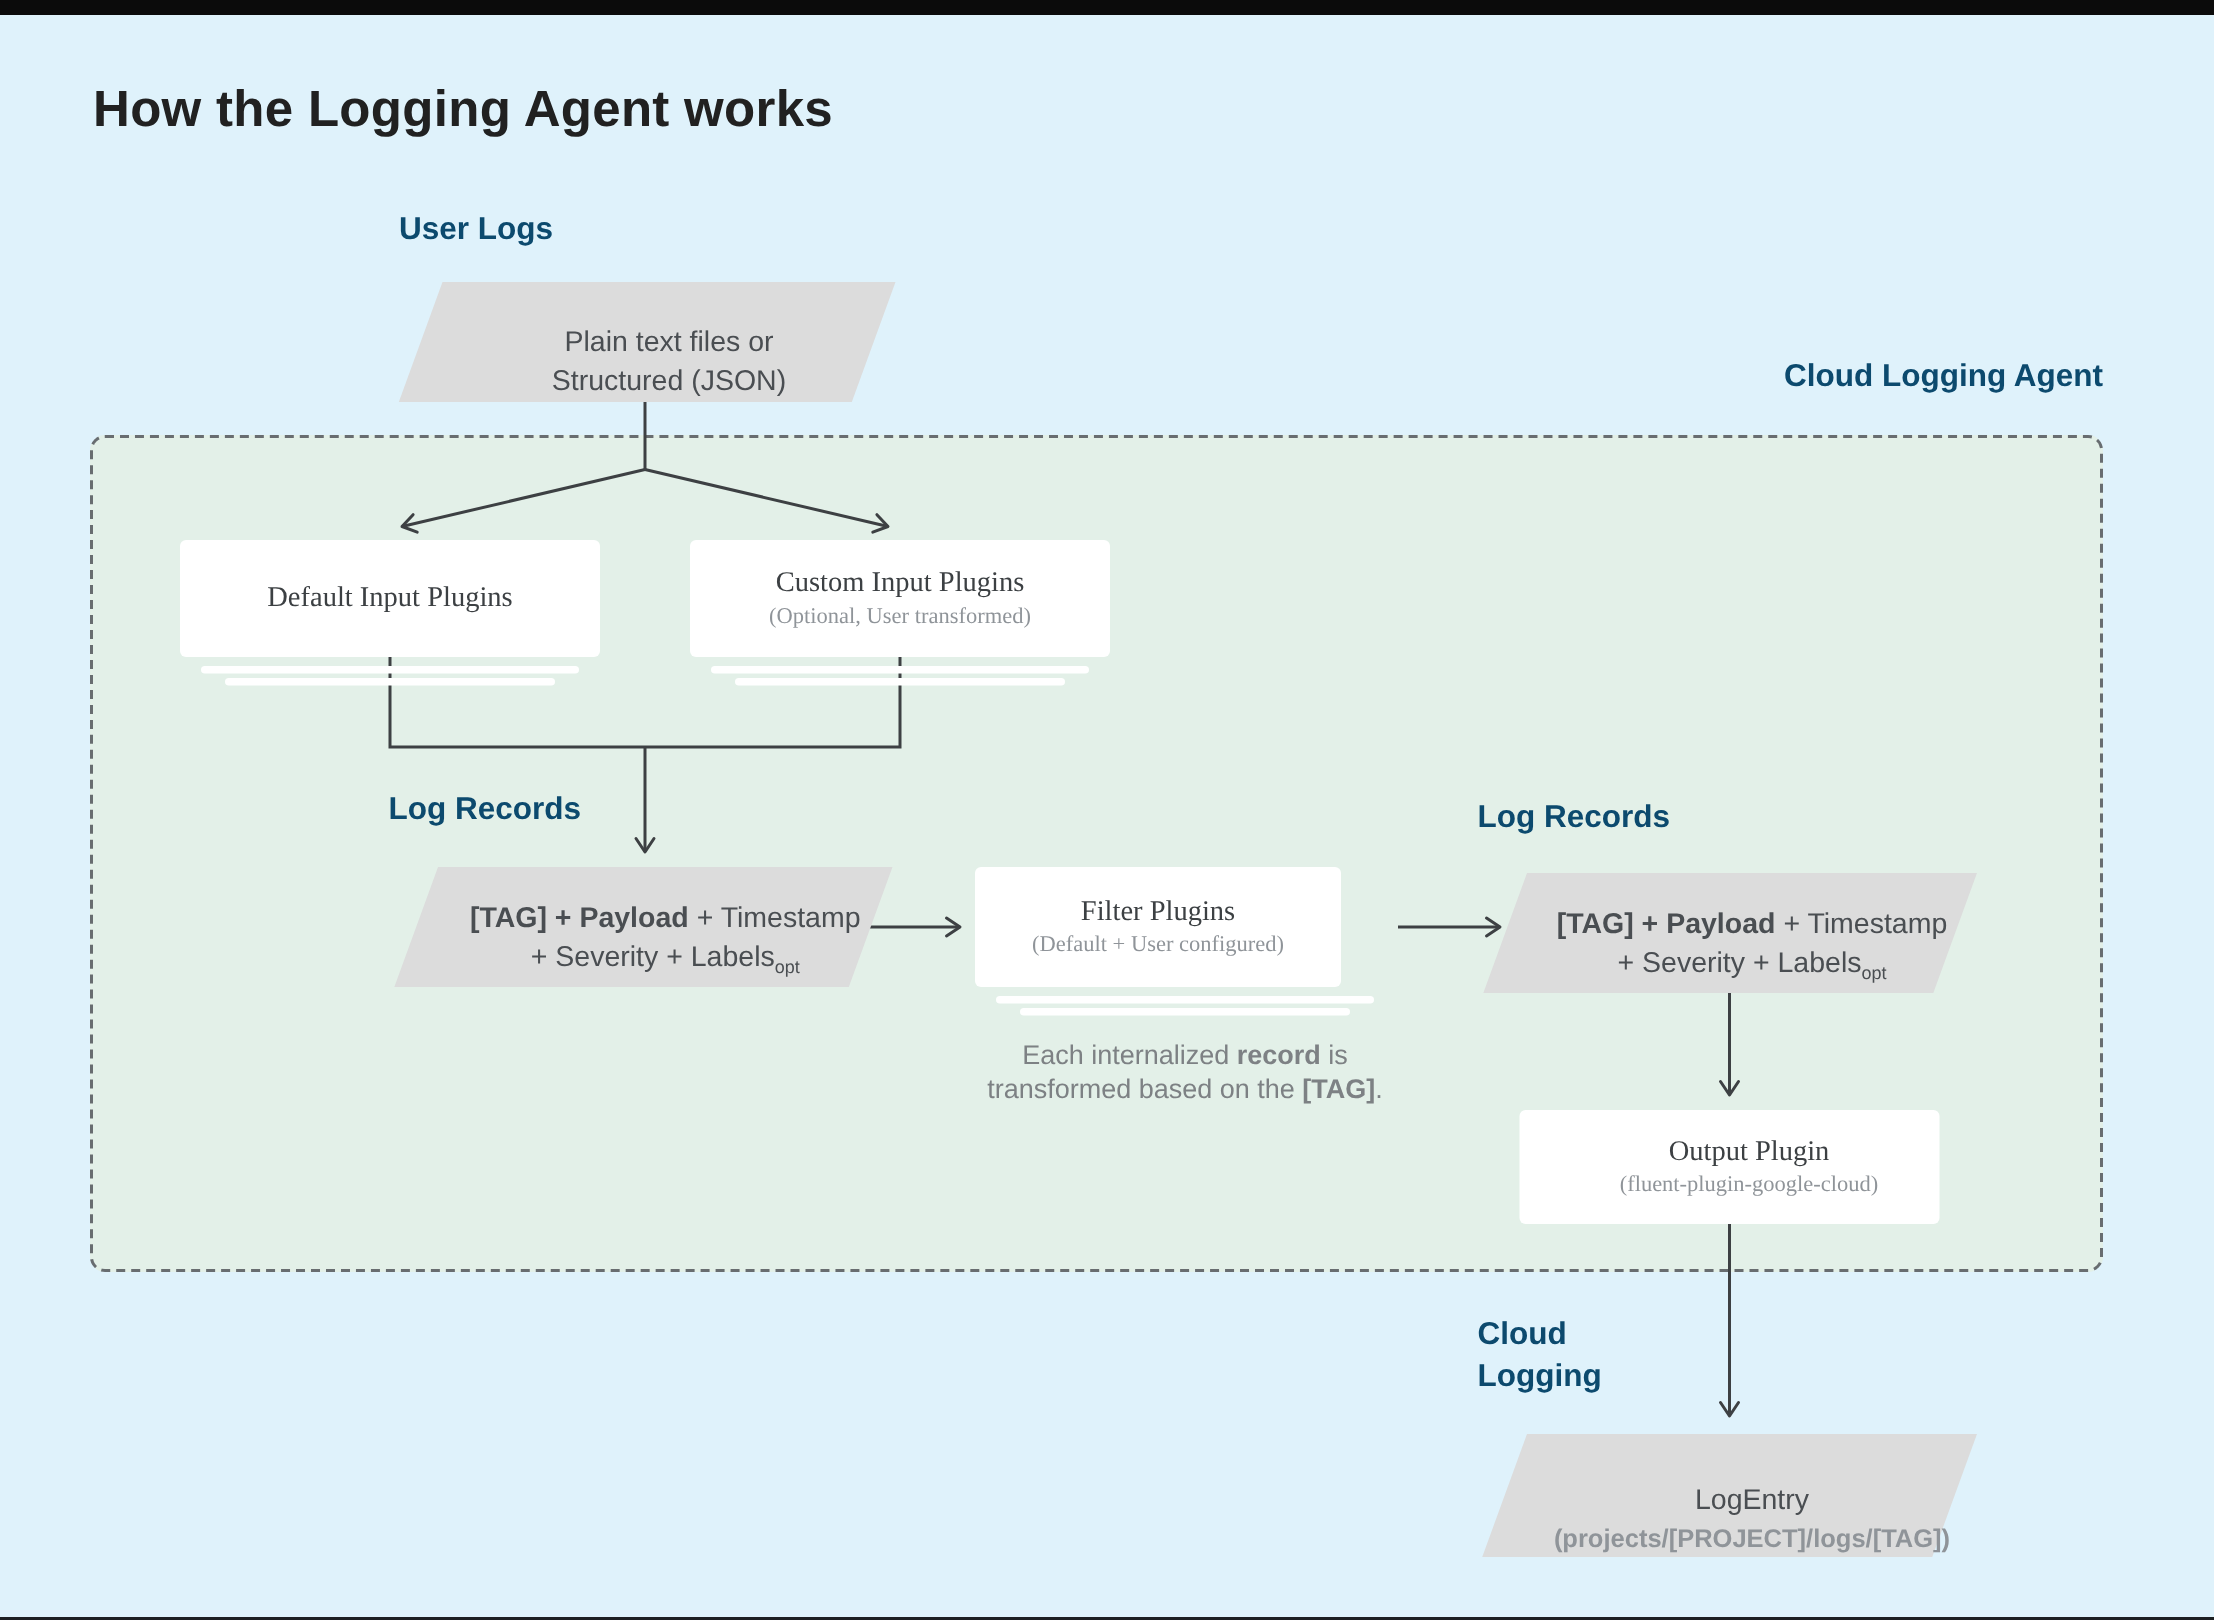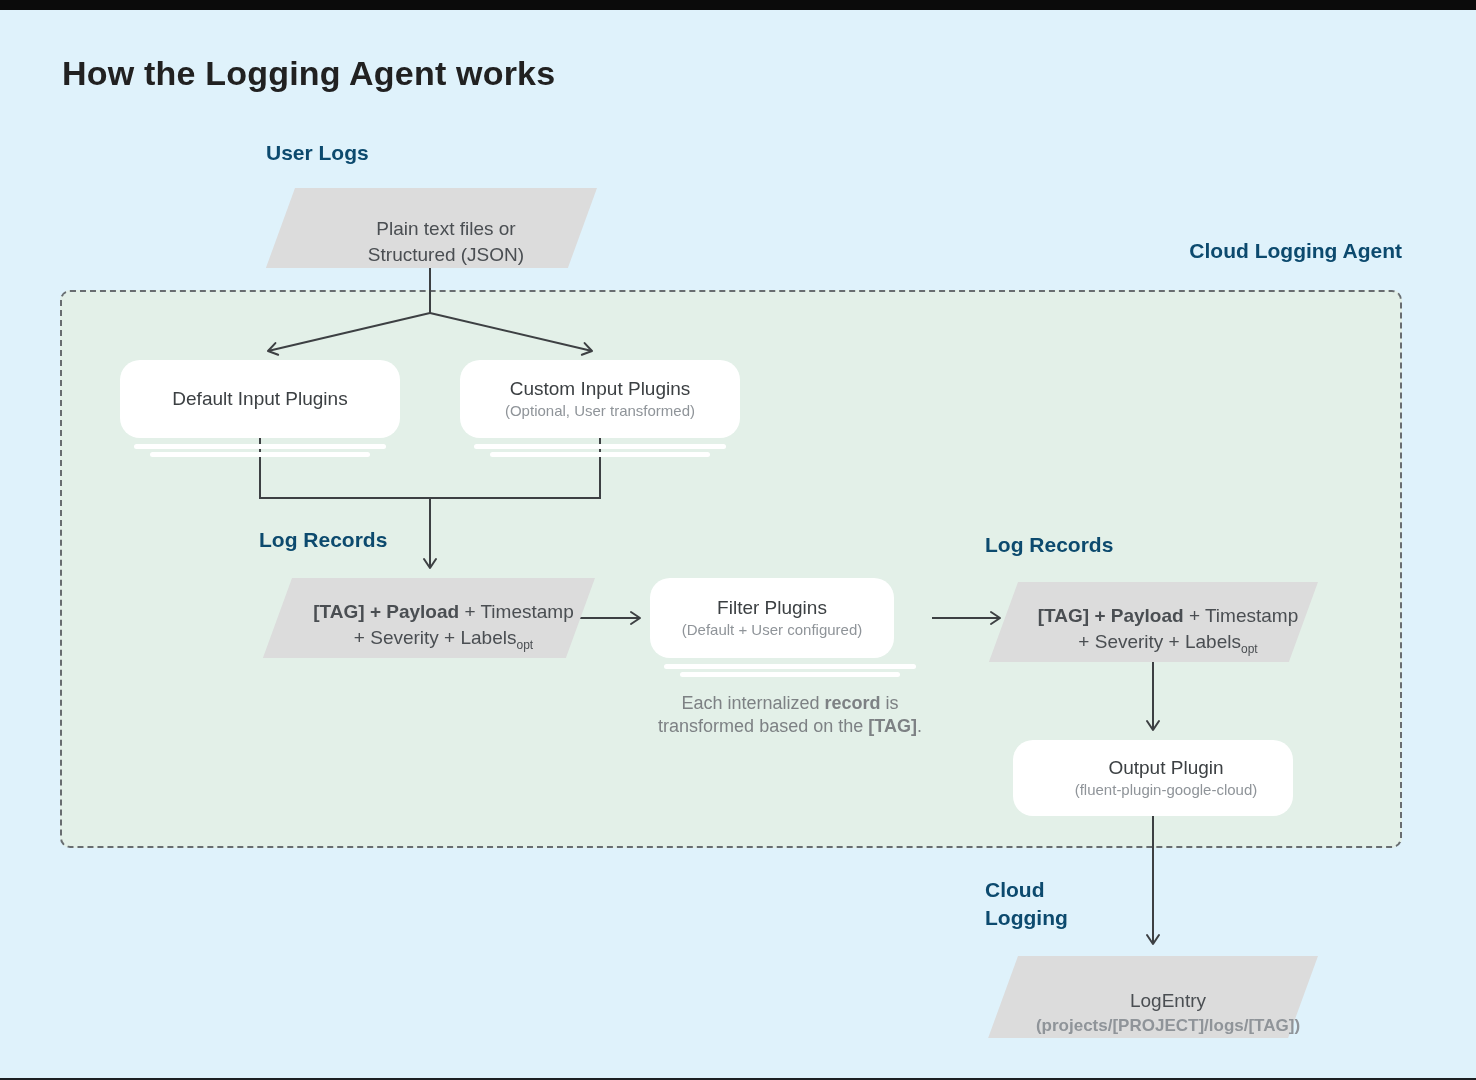--- a/index.html
+++ b/index.html
@@ -63,23 +63,24 @@
   .para-user-source{left:295px;top:188px;width:302px;height:80px;}
   .para-record-left{left:292px;top:578px;width:303px;height:80px;}
   .para-record-right{left:1018px;top:582px;width:300px;height:80px;}
   .para-log-entry{left:1018px;top:956px;width:300px;height:82px;}
   .para-log-entry .para-content{line-height:25px;}
   .para-log-entry .sub-gray{font-size:17px;color:var(--text-secondary);font-weight:bold;}
   .rec-bold{font-weight:700;}
   sub.opt{font-size:12px;}
 
   .node{
-    position:absolute;background:var(--node-fill);border-radius:20px;
+    position:absolute;background:var(--node-fill);border-radius:4px;
     display:flex;flex-direction:column;align-items:center;justify-content:center;
     text-align:center;
+    font-family:Liberation Serif, serif;
   }
   .node .node-title{font-size:19px;color:var(--text-primary);line-height:24px;}
   .node .node-sub{font-size:15px;color:var(--text-secondary);line-height:20px;}
   .node-default-input{left:120px;top:360px;width:280px;height:78px;}
   .node-custom-input{left:460px;top:360px;width:280px;height:78px;}
   .node-filter{left:650px;top:578px;width:244px;height:80px;}
   .node-output{left:1013px;top:740px;width:280px;height:76px;padding-left:26px;}
 
   .stack-bar{position:absolute;background:var(--node-fill);height:5px;border-radius:3px;}
 

